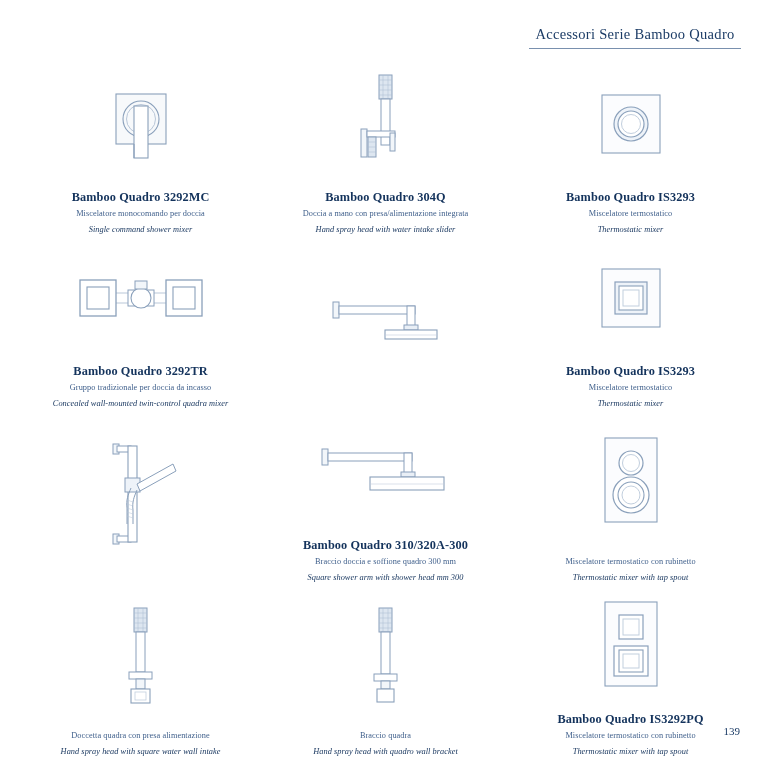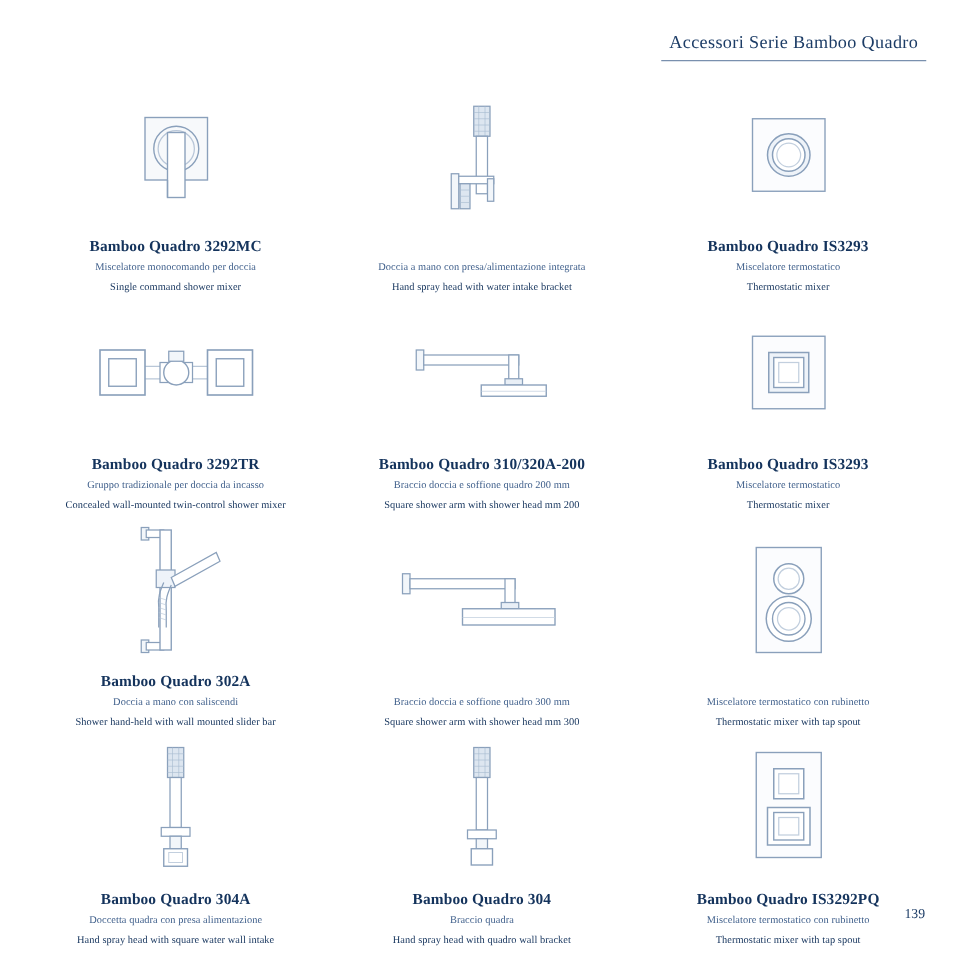--- a/index.html
+++ b/index.html
@@ -77,20 +77,21 @@
   }
   .p-it {
     font-size: 8.3px;
     color: #3f5f8b;
     letter-spacing: .05px;
     margin-bottom: 7px;
     white-space: nowrap;
   }
   .p-en {
     font-size: 8.3px;
+    font-style: italic;
     color: #14335c;
     letter-spacing: .05px;
     white-space: nowrap;
   }
 
   
   .page-number {
     position: absolute;
     right: 31px;
     bottom: 18px;
@@ -142,22 +143,23 @@
           <rect x="15" y="58" width="6" height="28" fill="#f2f6fa" stroke="#8aa0bb" stroke-width="1"></rect>
           <rect x="21" y="60" width="28" height="6" fill="#ffffff" stroke="#8aa0bb" stroke-width="1"></rect>
           <rect x="22" y="66" width="8" height="20" fill="#dde6f0" stroke="#8aa0bb" stroke-width="1"></rect>
           <line x1="22" y1="71" x2="30" y2="71" stroke="#a9bbd0" stroke-width=".5"></line>
           <line x1="22" y1="76" x2="30" y2="76" stroke="#a9bbd0" stroke-width=".5"></line>
           <line x1="22" y1="81" x2="30" y2="81" stroke="#a9bbd0" stroke-width=".5"></line>
           <rect x="44" y="62" width="5" height="18" fill="#f2f6fa" stroke="#8aa0bb" stroke-width="1"></rect>
         </svg>
       </div>
       <div class="caption">
+        <div class="p-name">Bamboo Quadro 304Q</div>
         <div class="p-it">Doccia a mano con presa/alimentazione integrata</div>
-        <div class="p-en">Hand spray head with water intake bracket</div>
+        <div class="p-en">Hand spray head with water intake slider</div>
       </div>
     </div>
 
     <div class="cell">
       <div class="art">
         <svg width="74" height="74" viewBox="0 0 74 74">
           <rect x="8" y="8" width="58" height="58" fill="#fbfcfe" stroke="#8aa0bb" stroke-width="1.1"></rect>
           <circle cx="37" cy="37" r="17" fill="#eef3f9" stroke="#8aa0bb" stroke-width="1.2"></circle>
           <circle cx="37" cy="37" r="13" fill="#ffffff" stroke="#8aa0bb" stroke-width="1.2"></circle>
           <circle cx="37" cy="37" r="9.5" fill="#ffffff" stroke="#c2cfde" stroke-width="1"></circle>
@@ -180,39 +182,34 @@
           <rect x="69" y="13" width="12" height="8" fill="#f2f6fa" stroke="#8aa0bb" stroke-width="1"></rect>
           <rect x="14" y="12" width="36" height="36" fill="#ffffff" stroke="#8aa0bb" stroke-width="1.3"></rect>
           <rect x="21" y="19" width="22" height="22" fill="#ffffff" stroke="#8aa0bb" stroke-width="1.1"></rect>
           <rect x="100" y="12" width="36" height="36" fill="#ffffff" stroke="#8aa0bb" stroke-width="1.3"></rect>
           <rect x="107" y="19" width="22" height="22" fill="#ffffff" stroke="#8aa0bb" stroke-width="1.1"></rect>
         </svg>
       </div>
       <div class="caption">
         <div class="p-name">Bamboo Quadro 3292TR</div>
         <div class="p-it">Gruppo tradizionale per doccia da incasso</div>
-        <div class="p-en">Concealed wall-mounted twin-control shower mixer</div>
+        <div class="p-en">Concealed wall-mounted twin-control quadra mixer</div>
       </div>
     </div>
 
     <div class="cell">
       <div class="art">
         <svg width="118" height="56" viewBox="0 0 118 56">
           <rect x="6" y="10" width="6" height="16" fill="#f2f6fa" stroke="#8aa0bb" stroke-width="1"></rect>
           <rect x="12" y="14" width="76" height="8" fill="#ffffff" stroke="#8aa0bb" stroke-width="1"></rect>
           <rect x="80" y="14" width="8" height="22" fill="#ffffff" stroke="#8aa0bb" stroke-width="1"></rect>
           <rect x="77" y="33" width="14" height="5" fill="#e9eff6" stroke="#8aa0bb" stroke-width="1"></rect>
           <rect x="58" y="38" width="52" height="9" fill="#ffffff" stroke="#8aa0bb" stroke-width="1.1"></rect>
           <line x1="58" y1="43" x2="110" y2="43" stroke="#c2cfde" stroke-width=".6"></line>
         </svg>
-      </div>
-      <div class="caption">
-        <div class="p-name">Bamboo Quadro 310/320A-200</div>
-        <div class="p-it">Braccio doccia e soffione quadro 200 mm</div>
-        <div class="p-en">Square shower arm with shower head mm 200</div>
       </div>
     </div>
 
     <div class="cell">
       <div class="art">
         <svg width="74" height="74" viewBox="0 0 74 74">
           <rect x="8" y="8" width="58" height="58" fill="#fbfcfe" stroke="#8aa0bb" stroke-width="1.1"></rect>
           <rect x="21" y="21" width="32" height="32" fill="#eef3f9" stroke="#8aa0bb" stroke-width="1.2"></rect>
           <rect x="25" y="25" width="24" height="24" fill="#ffffff" stroke="#8aa0bb" stroke-width="1.1"></rect>
           <rect x="29" y="29" width="16" height="16" fill="#ffffff" stroke="#c2cfde" stroke-width="1"></rect>
@@ -237,39 +234,35 @@
           <path d="M36 46 L72 26 L75 33 L39 53 Z" fill="#ffffff" stroke="#8aa0bb" stroke-width="1"></path>
           <path d="M30 50 C27 57, 25 62, 26 70 L26 86" fill="none" stroke="#8aa0bb" stroke-width="1"></path>
           <path d="M36 52 C33 59, 31 64, 32 72 L32 86" fill="none" stroke="#8aa0bb" stroke-width="1"></path>
           <line x1="26" y1="62" x2="32" y2="64" stroke="#b6c5d7" stroke-width=".5"></line>
           <line x1="26" y1="66" x2="32" y2="68" stroke="#b6c5d7" stroke-width=".5"></line>
           <line x1="26" y1="70" x2="32" y2="72" stroke="#b6c5d7" stroke-width=".5"></line>
           <line x1="26" y1="74" x2="32" y2="76" stroke="#b6c5d7" stroke-width=".5"></line>
           <line x1="26" y1="78" x2="32" y2="80" stroke="#b6c5d7" stroke-width=".5"></line>
         </svg>
       </div>
-      <div class="caption">
-        <div class="p-name">Bamboo Quadro 302A</div>
-        <div class="p-it">Doccia a mano con saliscendi</div>
-        <div class="p-en">Shower hand-held with wall mounted slider bar</div>
-      </div>
     </div>
 
     <div class="cell">
       <div class="art">
         <svg width="136" height="62" viewBox="0 0 136 62">
           <rect x="4" y="8" width="6" height="16" fill="#f2f6fa" stroke="#8aa0bb" stroke-width="1"></rect>
           <rect x="10" y="12" width="84" height="8" fill="#ffffff" stroke="#8aa0bb" stroke-width="1"></rect>
           <rect x="86" y="12" width="8" height="22" fill="#ffffff" stroke="#8aa0bb" stroke-width="1"></rect>
           <rect x="83" y="31" width="14" height="5" fill="#e9eff6" stroke="#8aa0bb" stroke-width="1"></rect>
           <rect x="52" y="36" width="74" height="13" fill="#ffffff" stroke="#8aa0bb" stroke-width="1.1"></rect>
           <line x1="52" y1="43" x2="126" y2="43" stroke="#c2cfde" stroke-width=".6"></line>
         </svg>
       </div>
       <div class="caption">
+        <div class="p-name">Bamboo Quadro 310/320A-300</div>
         <div class="p-it">Braccio doccia e soffione quadro 300 mm</div>
         <div class="p-en">Square shower arm with shower head mm 300</div>
       </div>
     </div>
 
     <div class="cell">
       <div class="art">
         <svg width="74" height="100" viewBox="0 0 74 100">
           <rect x="11" y="6" width="52" height="84" fill="#fbfcfe" stroke="#8aa0bb" stroke-width="1.1"></rect>
           <circle cx="37" cy="31" r="12" fill="#ffffff" stroke="#8aa0bb" stroke-width="1.2"></circle>
@@ -296,21 +289,20 @@
           <line x1="28" y1="4" x2="28" y2="28" stroke="#a9bbd0" stroke-width=".5"></line>
           <line x1="33" y1="4" x2="33" y2="28" stroke="#a9bbd0" stroke-width=".5"></line>
           <rect x="26" y="28" width="9" height="40" fill="#ffffff" stroke="#8aa0bb" stroke-width="1"></rect>
           <rect x="19" y="68" width="23" height="7" fill="#ffffff" stroke="#8aa0bb" stroke-width="1"></rect>
           <rect x="26" y="75" width="9" height="10" fill="#f2f6fa" stroke="#8aa0bb" stroke-width="1"></rect>
           <rect x="21" y="85" width="19" height="14" fill="#ffffff" stroke="#8aa0bb" stroke-width="1.1"></rect>
           <rect x="25" y="88" width="11" height="8" fill="#ffffff" stroke="#c2cfde" stroke-width=".8"></rect>
         </svg>
       </div>
       <div class="caption">
-        <div class="p-name">Bamboo Quadro 304A</div>
         <div class="p-it">Doccetta quadra con presa alimentazione</div>
         <div class="p-en">Hand spray head with square water wall intake</div>
       </div>
     </div>
 
     <div class="cell">
       <div class="art">
         <svg width="62" height="104" viewBox="0 0 62 104">
           <rect x="24" y="4" width="13" height="24" fill="#dde6f0" stroke="#8aa0bb" stroke-width="1"></rect>
           <line x1="24" y1="9" x2="37" y2="9" stroke="#a9bbd0" stroke-width=".5"></line>
@@ -319,21 +311,20 @@
           <line x1="24" y1="24" x2="37" y2="24" stroke="#a9bbd0" stroke-width=".5"></line>
           <line x1="28" y1="4" x2="28" y2="28" stroke="#a9bbd0" stroke-width=".5"></line>
           <line x1="33" y1="4" x2="33" y2="28" stroke="#a9bbd0" stroke-width=".5"></line>
           <rect x="26" y="28" width="9" height="42" fill="#ffffff" stroke="#8aa0bb" stroke-width="1"></rect>
           <rect x="19" y="70" width="23" height="7" fill="#ffffff" stroke="#8aa0bb" stroke-width="1"></rect>
           <rect x="26" y="77" width="9" height="8" fill="#f2f6fa" stroke="#8aa0bb" stroke-width="1"></rect>
           <rect x="22" y="85" width="17" height="13" fill="#ffffff" stroke="#8aa0bb" stroke-width="1.1"></rect>
         </svg>
       </div>
       <div class="caption">
-        <div class="p-name">Bamboo Quadro 304</div>
         <div class="p-it">Braccio quadra</div>
         <div class="p-en">Hand spray head with quadro wall bracket</div>
       </div>
     </div>
 
     <div class="cell">
       <div class="art">
         <svg width="74" height="100" viewBox="0 0 74 100">
           <rect x="11" y="6" width="52" height="84" fill="#fbfcfe" stroke="#8aa0bb" stroke-width="1.1"></rect>
           <rect x="25" y="19" width="24" height="24" fill="#ffffff" stroke="#8aa0bb" stroke-width="1.2"></rect>

